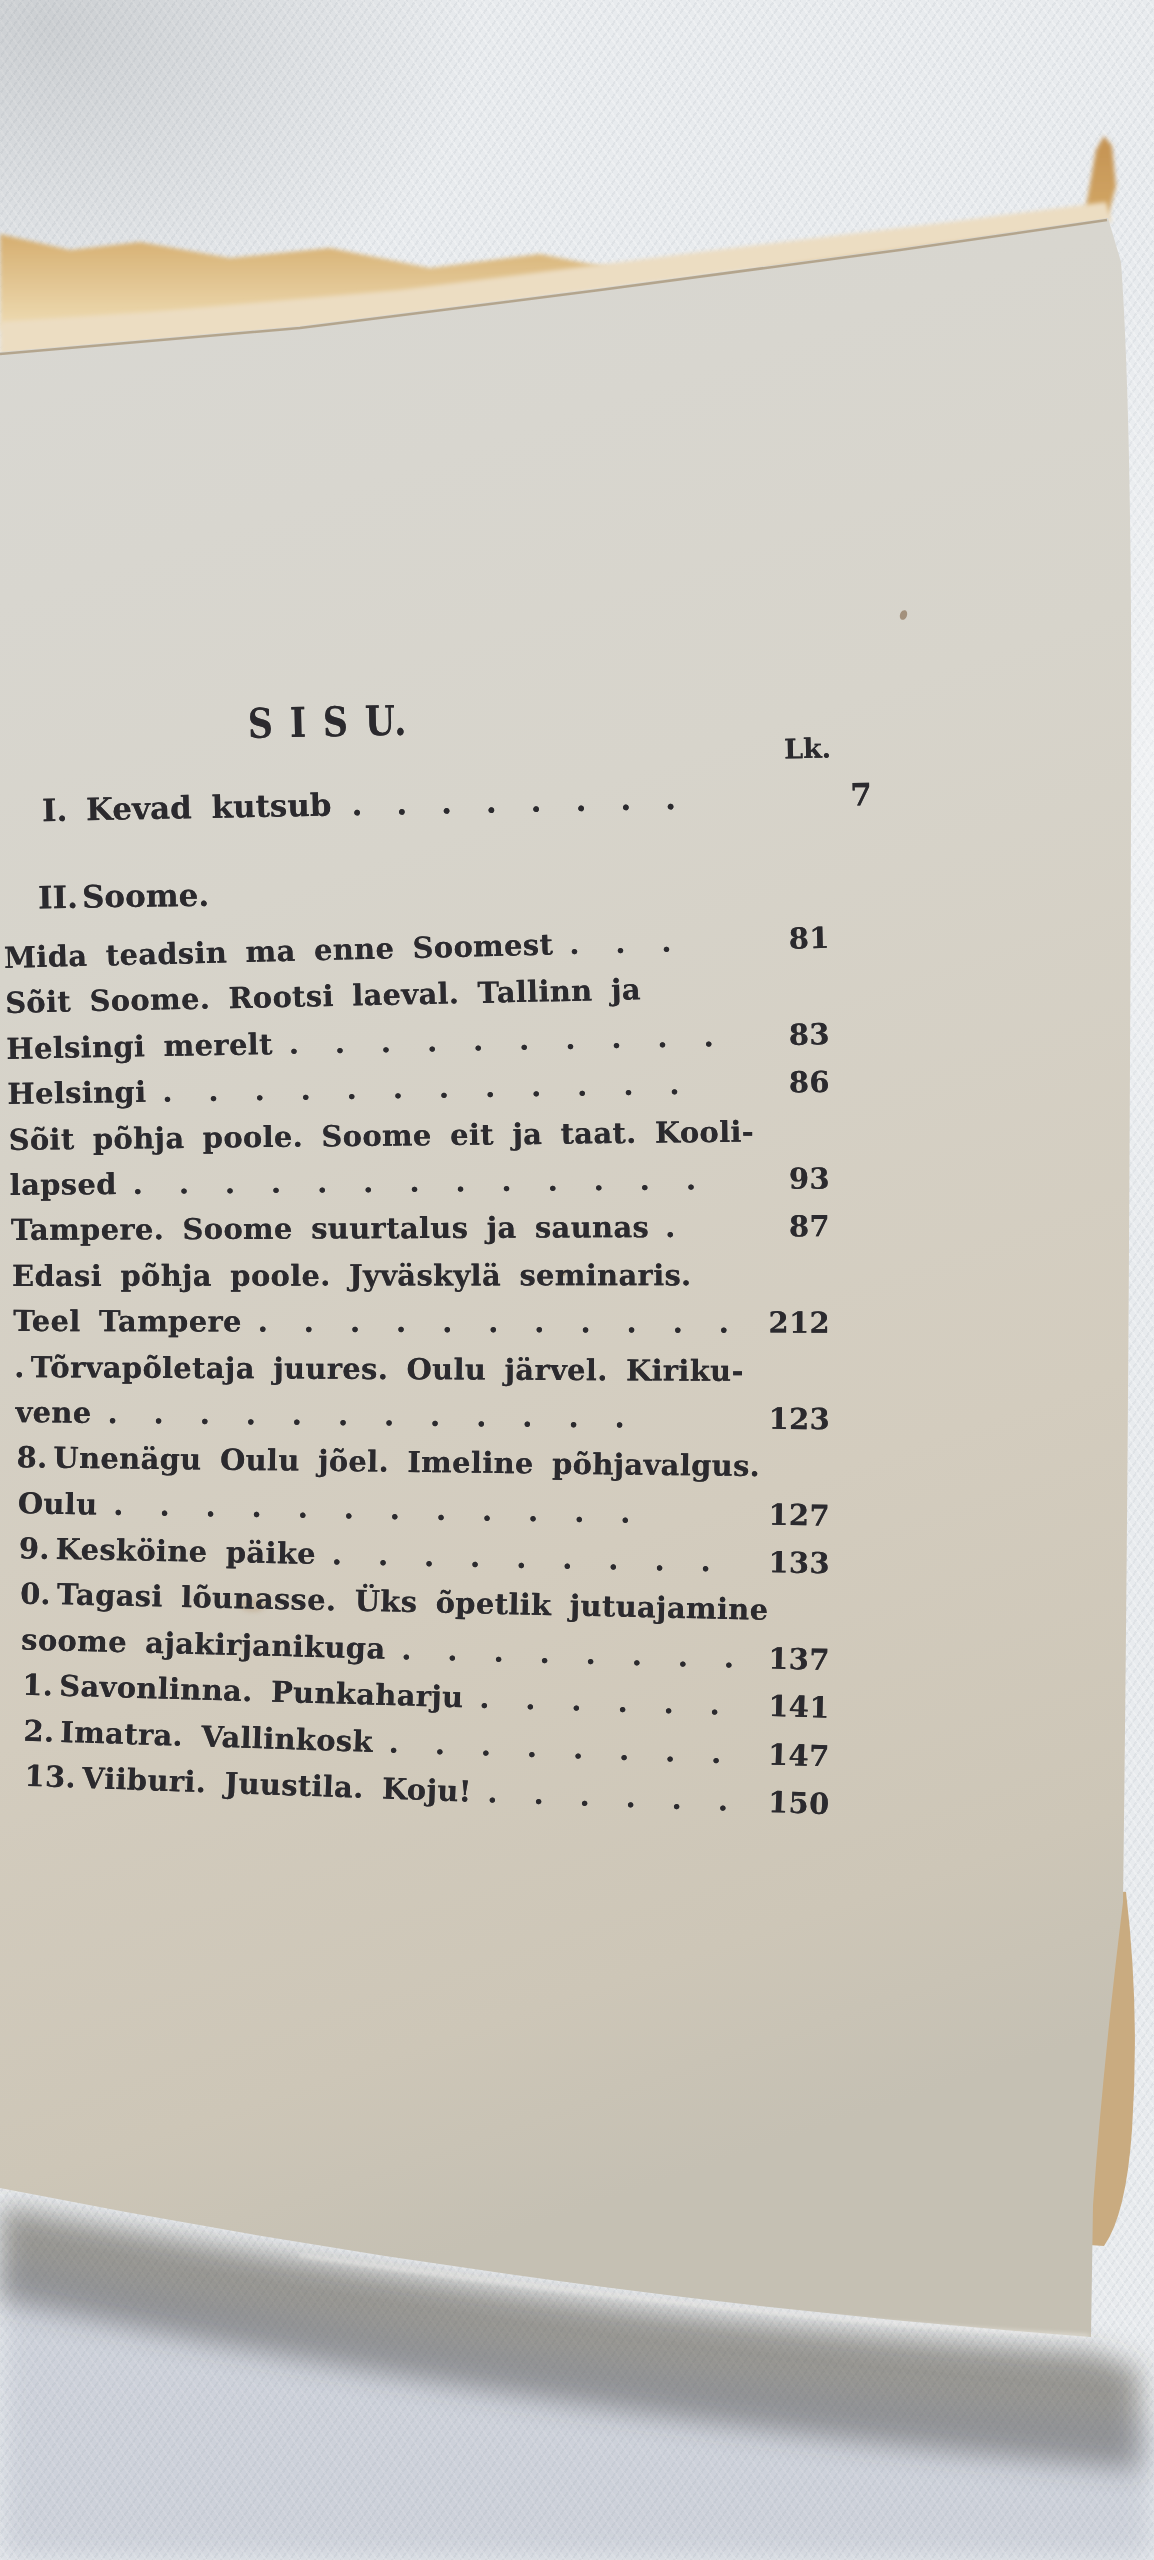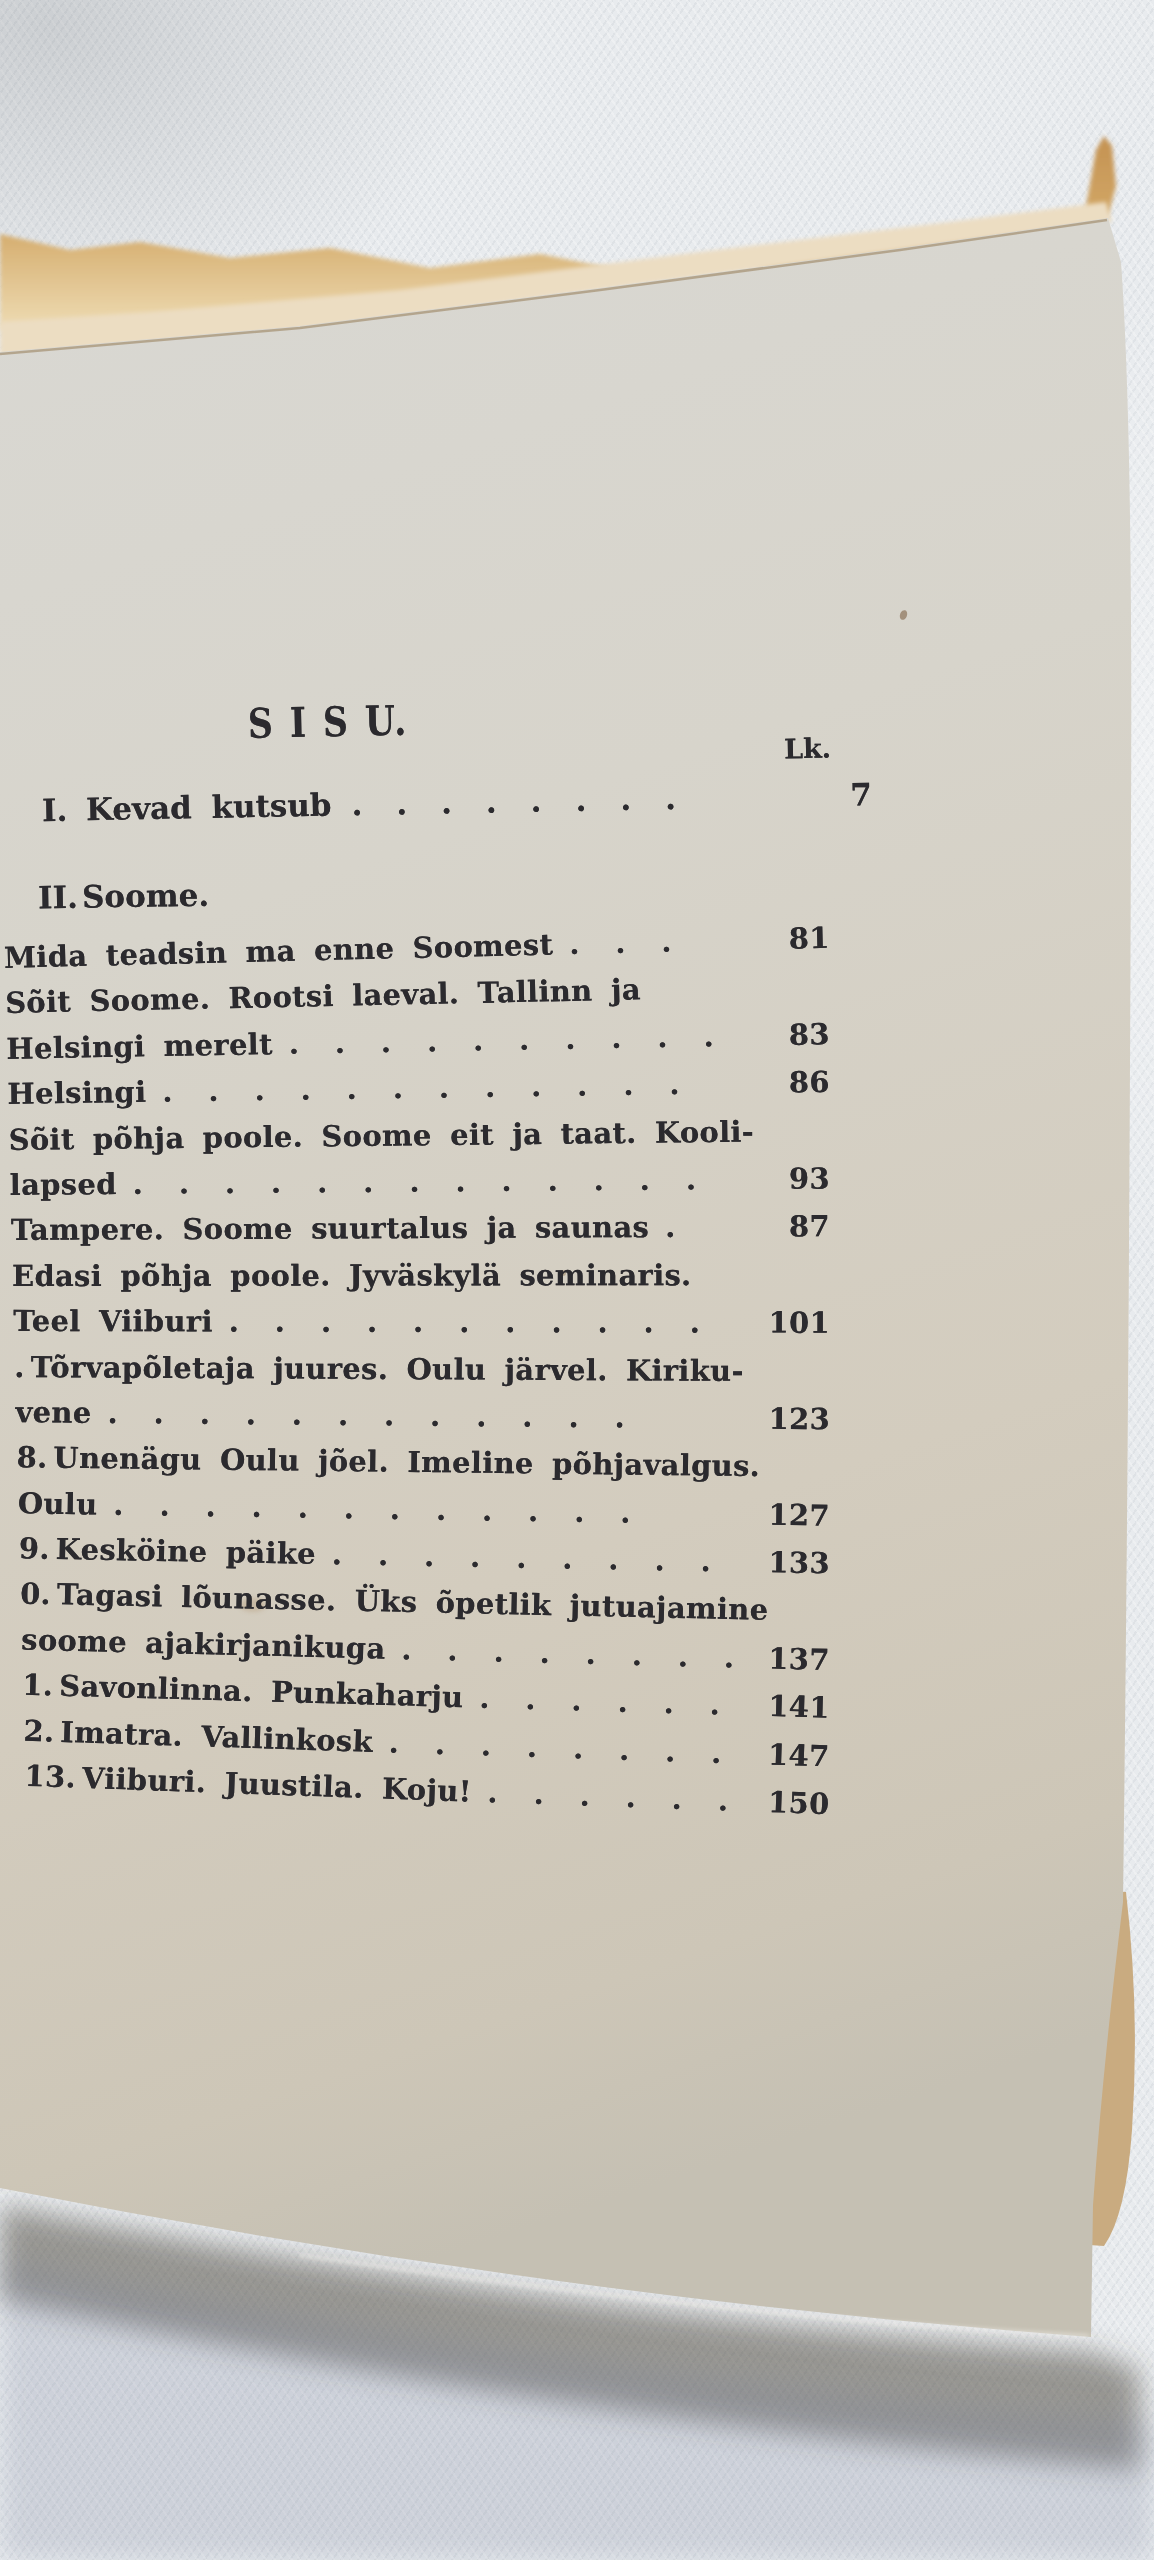--- a/index.html
+++ b/index.html
@@ -159,23 +159,23 @@
     <span class="t-page">87</span>
   </div>
       <div class="toc-row" style="transform: rotate(-0.07deg); padding-left: 12px;">
     <span class="t-num"></span>
     <span class="t-text">Edasi põhja poole.  Jyväskylä seminaris.</span>
     <span class="t-dots"></span>
     <span class="t-page"></span>
   </div>
       <div class="toc-row" style="transform: rotate(0.12deg); padding-left: 13.2px;">
     <span class="t-num"></span>
-    <span class="t-text">Teel Viiburi</span>
+    <span class="t-text">Teel Tampere</span>
     <span class="t-dots">...........</span>
-    <span class="t-page">101</span>
+    <span class="t-page">212</span>
   </div>
       <div class="toc-row" style="transform: rotate(0.31deg); padding-left: 14.3px;">
     <span class="t-num">.</span>
     <span class="t-text">Tõrvapõletaja juures. Oulu järvel. Kiriku-</span>
     <span class="t-dots"></span>
     <span class="t-page"></span>
   </div>
       <div class="toc-row" style="transform: rotate(0.5deg); padding-left: 15.5px;">
     <span class="t-num"></span>
     <span class="t-text">vene</span>

